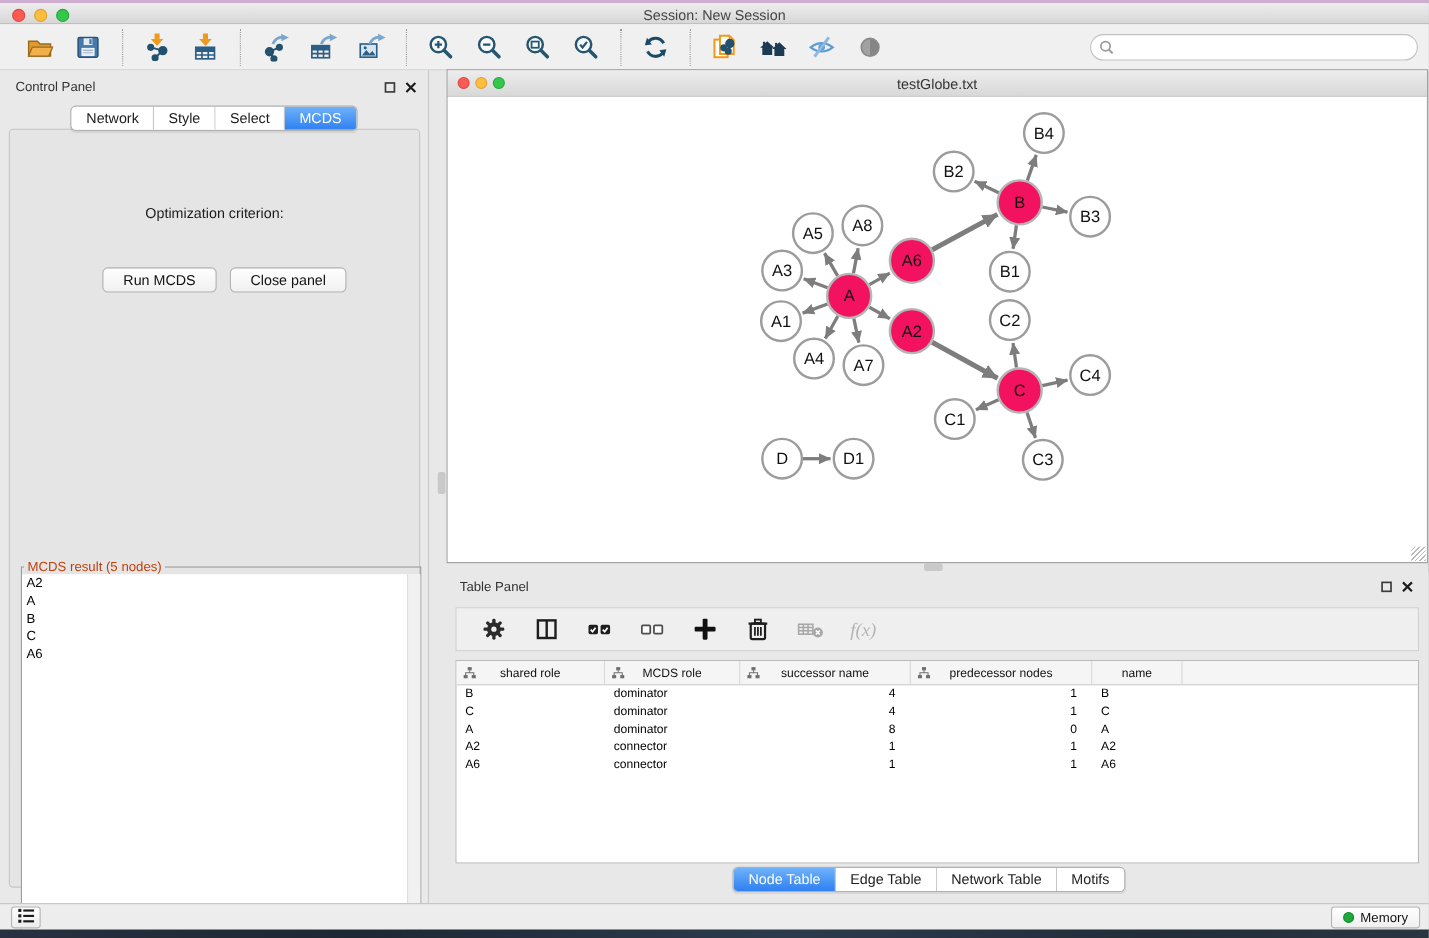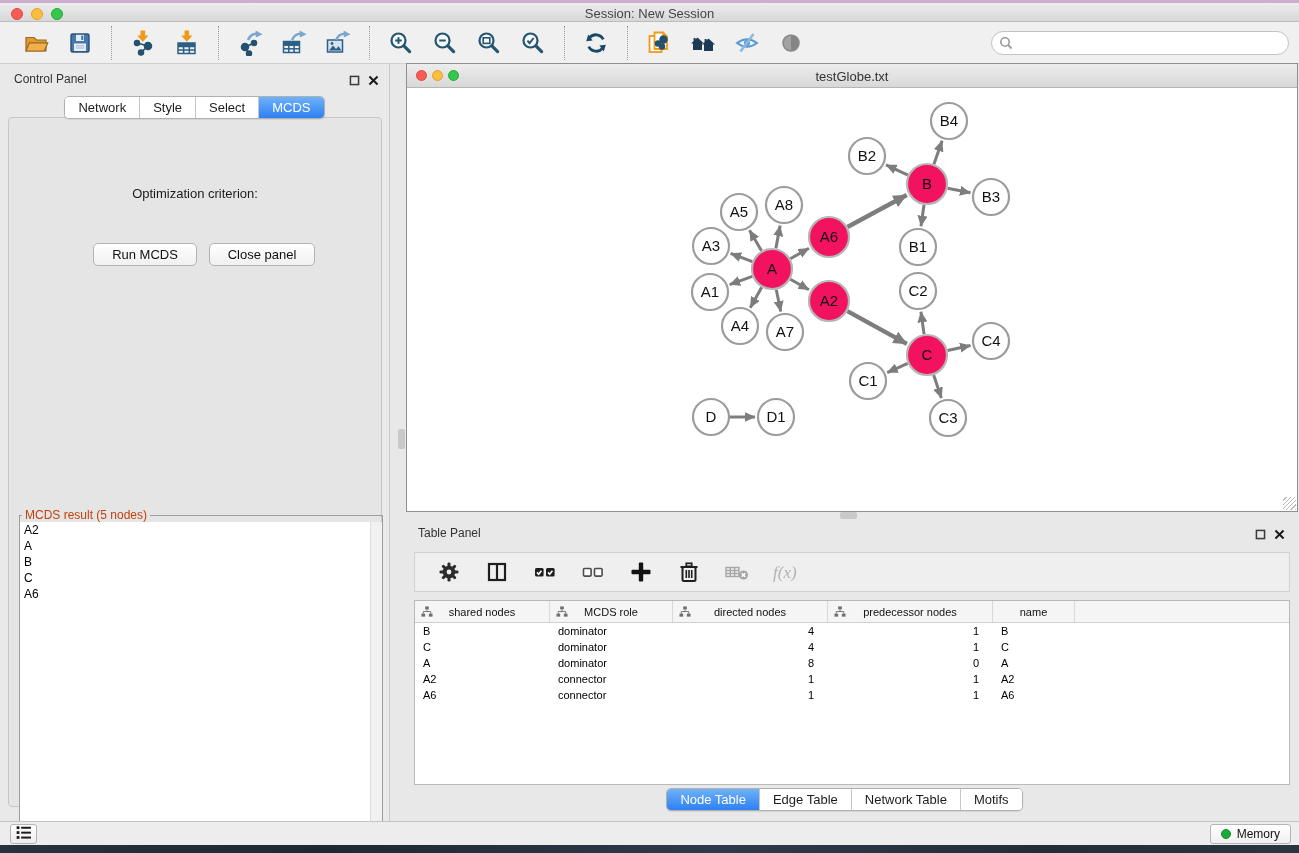--- a/index.html
+++ b/index.html
@@ -532,21 +532,21 @@
         <div class="dt-header">
           <div class="dt-hcell" style="width: 135px;">
             <span class="hier"><svg width="12" height="12" viewBox="0 0 13 13">
                 <g fill="#6f6f6f">
                   <rect x="4.5" y="0.5" width="4" height="3.2"></rect>
                   <rect x="0.5" y="8.3" width="4" height="3.2"></rect>
                   <rect x="8.5" y="8.3" width="4" height="3.2"></rect>
                 </g>
                 <path d="M6.5 3.7v2.3M2.5 8.3V6h8v2.3" stroke="#6f6f6f" fill="none"></path>
               </svg></span>
-            <span>shared nodes</span>
+            <span>shared role</span>
           </div>
           <div class="dt-hcell" style="width: 123px;">
             <span class="hier"><svg width="12" height="12" viewBox="0 0 13 13">
                 <g fill="#6f6f6f">
                   <rect x="4.5" y="0.5" width="4" height="3.2"></rect>
                   <rect x="0.5" y="8.3" width="4" height="3.2"></rect>
                   <rect x="8.5" y="8.3" width="4" height="3.2"></rect>
                 </g>
                 <path d="M6.5 3.7v2.3M2.5 8.3V6h8v2.3" stroke="#6f6f6f" fill="none"></path>
               </svg></span>
@@ -554,21 +554,21 @@
           </div>
           <div class="dt-hcell" style="width: 155px;">
             <span class="hier"><svg width="12" height="12" viewBox="0 0 13 13">
                 <g fill="#6f6f6f">
                   <rect x="4.5" y="0.5" width="4" height="3.2"></rect>
                   <rect x="0.5" y="8.3" width="4" height="3.2"></rect>
                   <rect x="8.5" y="8.3" width="4" height="3.2"></rect>
                 </g>
                 <path d="M6.5 3.7v2.3M2.5 8.3V6h8v2.3" stroke="#6f6f6f" fill="none"></path>
               </svg></span>
-            <span>directed nodes</span>
+            <span>successor name</span>
           </div>
           <div class="dt-hcell" style="width: 165px;">
             <span class="hier"><svg width="12" height="12" viewBox="0 0 13 13">
                 <g fill="#6f6f6f">
                   <rect x="4.5" y="0.5" width="4" height="3.2"></rect>
                   <rect x="0.5" y="8.3" width="4" height="3.2"></rect>
                   <rect x="8.5" y="8.3" width="4" height="3.2"></rect>
                 </g>
                 <path d="M6.5 3.7v2.3M2.5 8.3V6h8v2.3" stroke="#6f6f6f" fill="none"></path>
               </svg></span>

